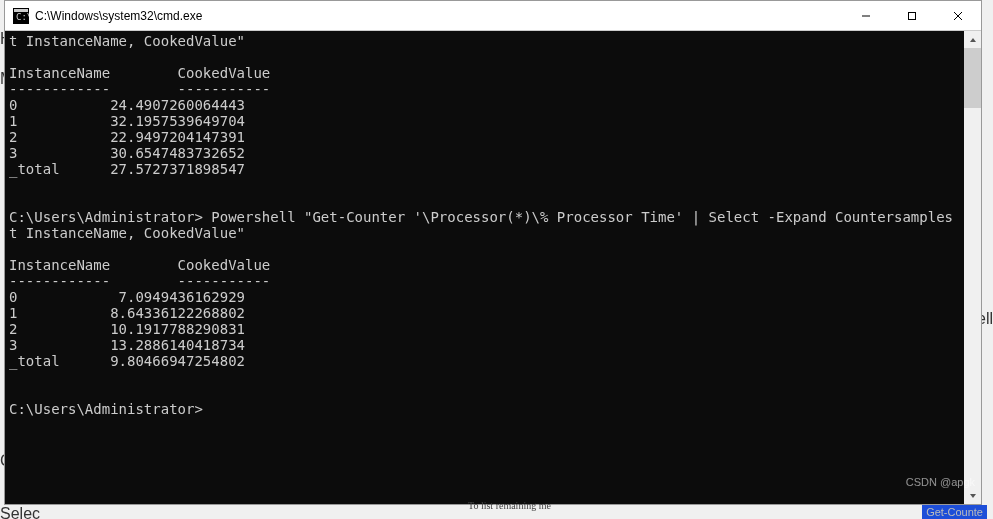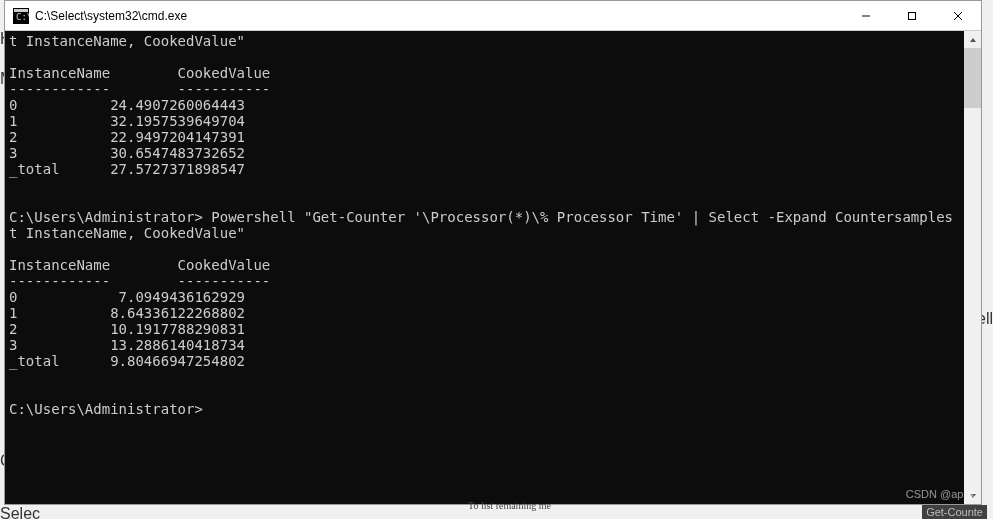--- a/index.html
+++ b/index.html
@@ -101,39 +101,39 @@
     .sb-thumb {
       position: absolute;
       top: 0;
       width: 100%;
       height: 60px;
       background: #cdcdcd;
     }
     .watermark {
       position: absolute;
       right: 6px;
-      bottom: 4px;
+      bottom: 16px;
       font-size: 11px;
       color: rgba(255,255,255,0.55);
       font-family: Arial, sans-serif;
     }
     .bottom-text {
       position: absolute;
       bottom: 8px;
       left: 468px;
       font-size: 10px;
       color: #444;
       font-family: "SimSun", serif;
     }
     .bottom-right {
       position: absolute;
       right: 6px;
       bottom: 0;
       font-size: 11px;
-      background: #404040;
+      background: #1d4ed8;
       color: #bbb;
       padding: 1px 4px;
     }
   </style>
 </head>
 <body>
 
 <div class="bg-fragment" style="top:30px;left:0">HM</div>
 <div class="bg-fragment" style="top:70px;left:0">M</div>
 <div class="bg-fragment" style="top:452px;left:0">Co</div>
@@ -142,21 +142,21 @@
 
 <div class="window">
   <div class="titlebar">
     <span class="titlebar-icon">
       <svg viewBox="0 0 16 16">
           <rect x="0" y="0" width="16" height="16" fill="#000"></rect>
           <rect x="1" y="1" width="14" height="3" fill="#ccc"></rect>
           <text x="3" y="12" font-size="9" fill="#ccc" font-family="monospace">C:\</text>
         </svg>
     </span>
-    <span class="titlebar-title">C:\Select\system32\cmd.exe</span>
+    <span class="titlebar-title">C:\Windows\system32\cmd.exe</span>
     <div class="win-controls">
       <div class="win-btn">
         <svg width="10" height="10" viewBox="0 0 10 10">
             <line x1="1" y1="5" x2="9" y2="5" stroke="#000" stroke-width="1"></line>
           </svg>
       </div>
       <div class="win-btn">
         <svg width="10" height="10" viewBox="0 0 10 10">
             <rect x="1.5" y="1.5" width="7" height="7" fill="none" stroke="#000" stroke-width="1"></rect>
           </svg>

